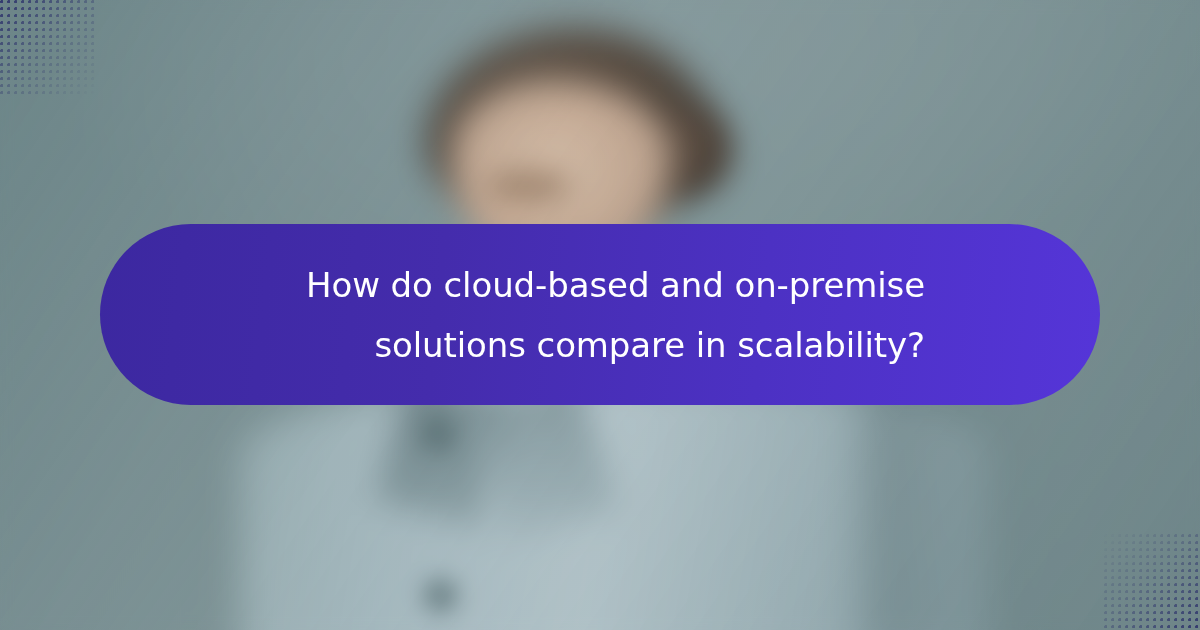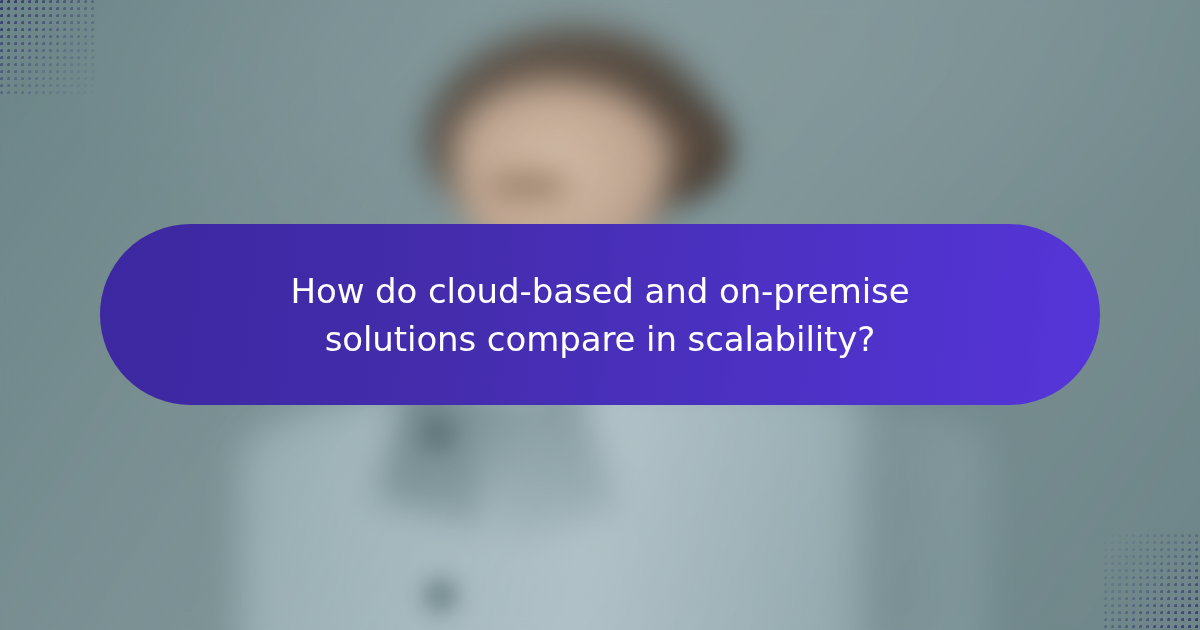--- a/index.html
+++ b/index.html
@@ -215,23 +215,23 @@
     box-sizing: border-box;
     padding: 0 110px;
   }
 
   .question-text {
     margin: 16px;
     color: #ffffff;
     font-family: "DejaVu Sans", sans-serif;
     font-size: 34px;
     font-weight: 400;
-    line-height: 48px;
+    line-height: 60px;
     letter-spacing: -0.1px;
-    text-align: center;
+    text-align: right;
     max-width: 650px;
   }
 </style>
 </head>
 <body>
 
 <div class="stage">
 
   <div class="bg-photo">
     <div class="bg-wall"></div>

